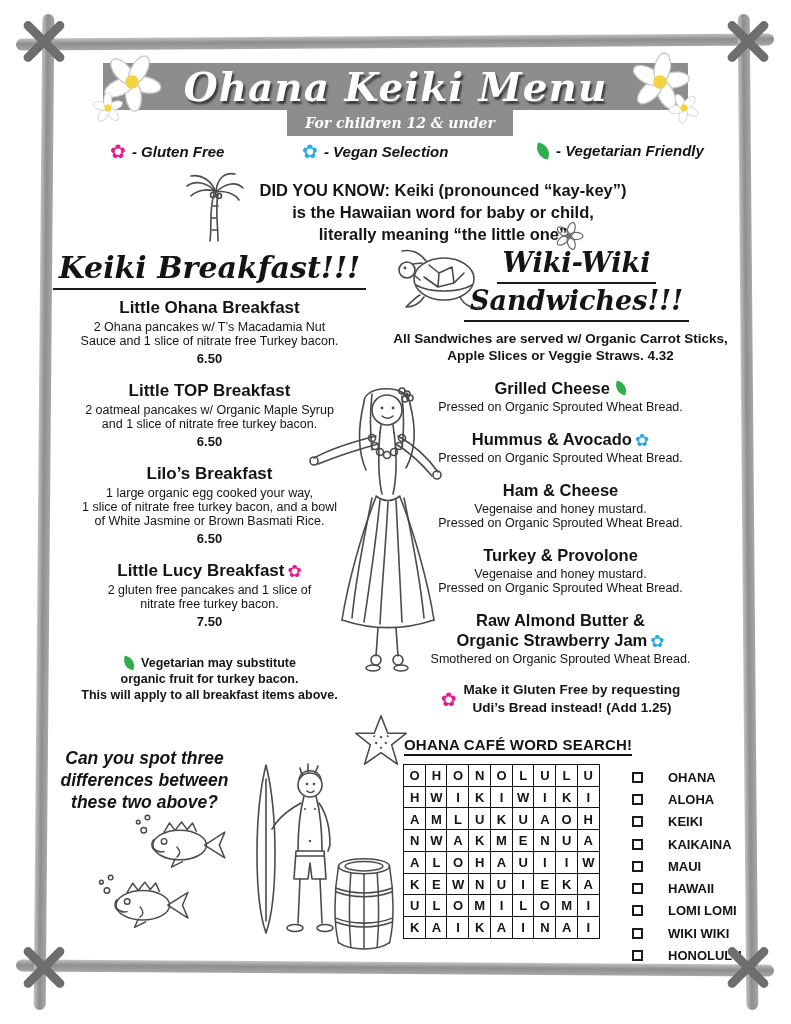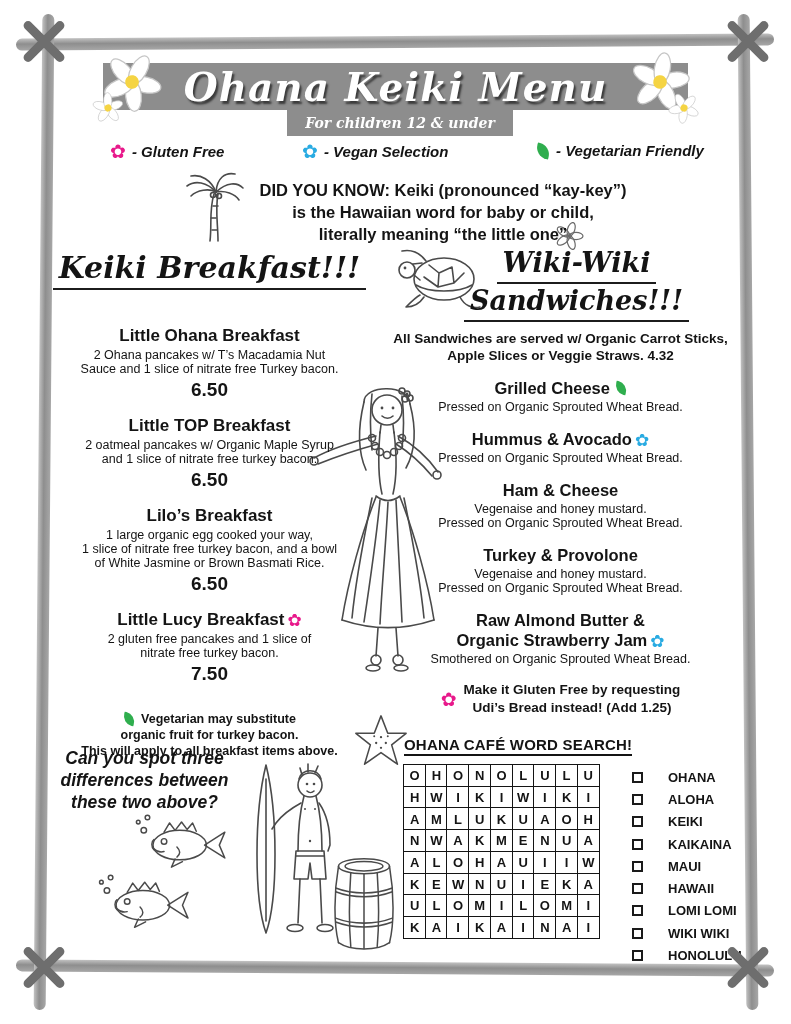--- a/index.html
+++ b/index.html
@@ -51,29 +51,29 @@
   .fillgray { fill:#4a4a4a; stroke:none; }
 
   
   .script { font-family:"DejaVu Serif", serif; font-style:italic; font-weight:bold; }
   .underl { display:inline-block; border-bottom:2.5px solid #1c1c1c; padding:0 6px 2px; }
   .col { position:absolute; text-align:center; z-index:2; }
   .bk { left:52px; top:250px; width:315px; }
   .sw { left:388px; top:246px; width:345px; }
   .col-head { font-size:30px; line-height:36px; }
   .sw .col-head { font-size:27px; line-height:34px; position:relative; left:16px; }
-  .bk .head-wrap { margin-bottom:36px; }
+  .bk .head-wrap { margin-bottom:8px; }
   .sw .head-wrap { margin-bottom:8px; }
   .sw-intro { font-weight:bold; font-size:13.5px; line-height:17px; white-space:pre-line; margin-bottom:14px; }
   .menu-item { margin-bottom:15px; }
   .mi-title { font-weight:bold; font-size:17px; line-height:20px; white-space:pre-line; }
   .sw .mi-title { font-size:16.5px; }
   .mi-title .ic { font-size:17px; vertical-align:-1px; margin-left:3px; }
   .mi-desc { font-size:12.5px; line-height:14px; white-space:pre-line; margin-top:2px; }
-  .mi-price { font-weight:bold; font-size:19px; margin-top:3px; }
+  .mi-price { font-weight:bold; font-size:13px; margin-top:3px; }
   .bk-note { margin-top:26px; font-weight:bold; font-size:12.5px; line-height:16px; }
   .bk-note .row1 { display:flex; align-items:center; justify-content:center; gap:6px; }
   .note-rest { white-space:pre-line; }
   .gf-note { margin-top:14px; display:flex; align-items:center; justify-content:center; gap:7px;
              font-weight:bold; font-size:13.5px; line-height:18px; }
   .gf-note .txt { white-space:pre-line; text-align:center; }
 
   
   .fish-prompt { position:absolute; left:57px; top:747px; width:175px; text-align:center;
                  font-weight:bold; font-style:italic; font-size:17.5px; line-height:22px; white-space:pre-line; z-index:2; }

